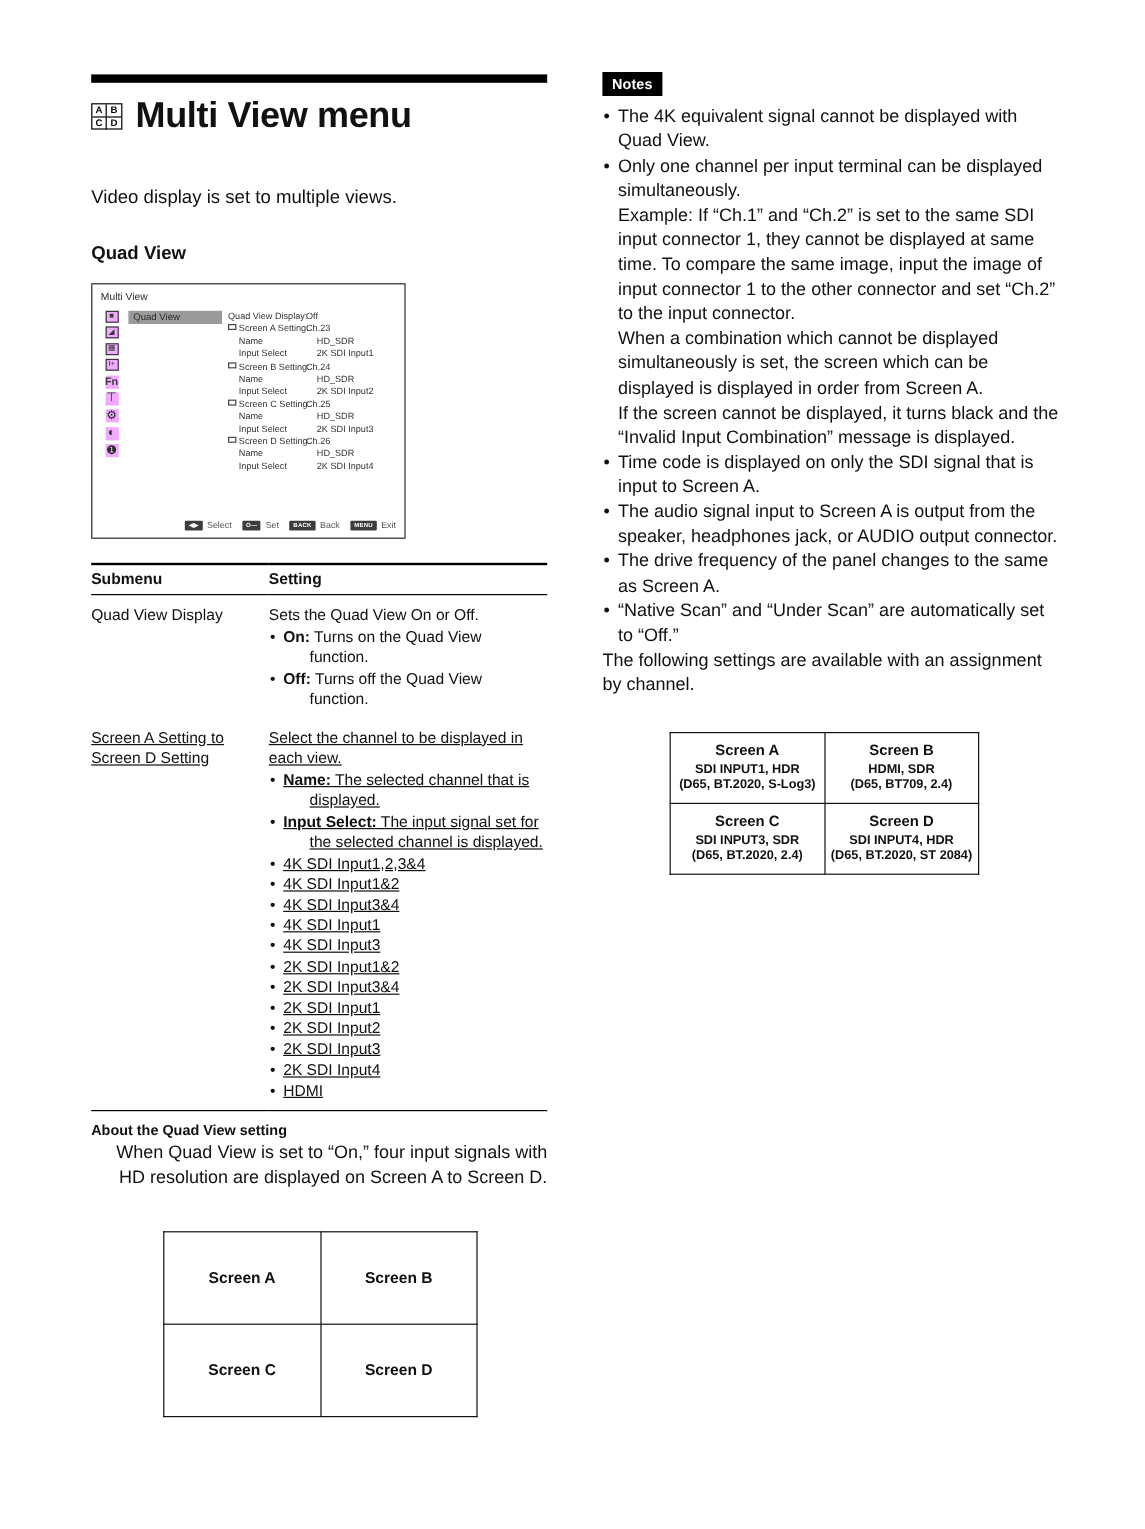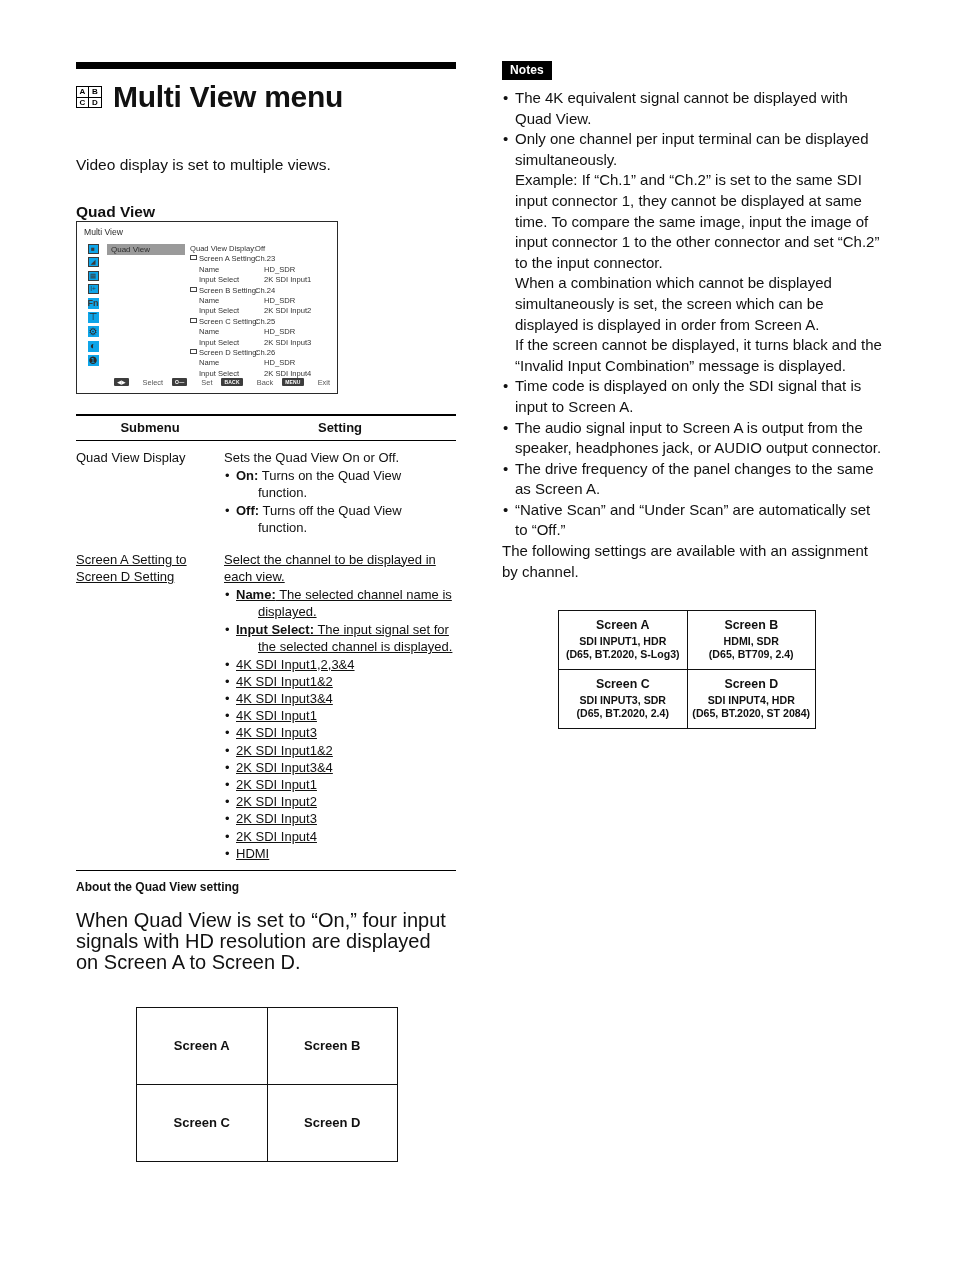--- a/index.html
+++ b/index.html
@@ -87,22 +87,23 @@
   }
 
   h2.section {
     font-size: 15.5px;
     font-weight: bold;
     margin: 28px 0 0 0;
   }
 
   
   .osd {
+    margin-top: 15px;
     width: 262px;
-    height: 173px;
+    height: 213px;
     border: 1.3px solid #2a2a2a;
     background: #ffffff;
     position: relative;
     font-family: "Liberation Sans", sans-serif;
     box-sizing: border-box;
     overflow: hidden;
     text-decoration: underline;
   }
   .osd-title {
     position: absolute;
@@ -121,21 +122,21 @@
   }
   .osd-ic {
     width: 11px; height: 10px;
     border: 1.2px solid #3a3a3a;
     box-sizing: border-box;
     font-size: 6.5px;
     line-height: 8px;
     text-align: center;
     color: #3a3a3a;
     display: flex; align-items: center; justify-content: center;
-    background: #0ea5e9;
+    background: #f0abfc;
   }
   .osd-ic.plain { border: none; font-size: 9px; font-weight: bold; height: 11px; }
   .osd-ic.glyph { border: none; font-size: 10px; height: 11px; color: #2a2a2a; }
 
   .osd-selected {
     position: absolute;
     left: 30px; top: 22px;
     width: 78px; height: 11px;
     background: #9a9a9a;
     color: #2d2d2d;
@@ -168,41 +169,41 @@
     position: absolute;
     left: 0; right: 0; bottom: 6px;
     display: flex;
     justify-content: flex-end;
     padding-right: 7px;
     gap: 9px;
     align-items: center;
     font-size: 7.4px;
     color: #555;
   }
-  .osd-key { display: flex; align-items: flex-start; gap: 14px; }
+  .osd-key { display: flex; align-items: flex-end; gap: 4px; }
   .osd-key b {
     background: #3d3d3d;
     color: #fff;
     font-size: 5px;
     font-weight: bold;
     padding: 1px 3px;
     border-radius: 1px;
     letter-spacing: 0.2px;
     line-height: 6px;
   }
 
   
   table.submenu {
     margin-top: 20px;
     width: 380px;
     border-collapse: collapse;
     font-size: 13px;
   }
   table.submenu thead th {
-    text-align: center;
+    text-align: left;
     font-size: 13px;
     font-weight: bold;
     padding: 4px 0 5px 0;
     border-top: 2.4px solid #000;
     border-bottom: 1.1px solid #000;
   }
   table.submenu thead th.c1 { width: 142px; }
   table.submenu td {
     vertical-align: top;
     padding: 8px 0 6px 0;
@@ -229,23 +230,24 @@
   ul.dots.tight > li { line-height: 17.2px; }
   b.k { font-weight: bold; }
 
   
   h3.about {
     font-size: 12px;
     font-weight: bold;
     margin: 9px 0 0 0;
   }
   p.about-body {
-    font-size: 20px;
+    font-size: 15px;
     line-height: 21px;
-    margin: 16px 0 0 0;
+    margin: 1px 0 0 0;
+    text-align: right;
   }
 
   
   table.screens {
     border-collapse: collapse;
     table-layout: fixed;
   }
   table.screens td {
     border: 1.3px solid #111;
     text-align: center;
@@ -443,21 +445,21 @@
               <li><b class="k">On:</b><span> Turns on the Quad View</span><span class="hang">function.</span></li>
               <li><b class="k">Off:</b><span> Turns off the Quad View</span><span class="hang">function.</span></li>
             </ul>
           </td>
         </tr>
         <tr>
           <td class="c1 ind1">Screen A Setting to Screen D Setting</td>
           <td>
             <div>Select the channel to be displayed in each view.</div>
             <ul class="dots">
-              <li><b class="k">Name:</b><span> The selected channel name is</span><span class="hang">displayed.</span></li>
+              <li><b class="k">Name:</b><span> The selected channel that is</span><span class="hang">displayed.</span></li>
               <li><b class="k">Input Select:</b><span> The input signal set for</span><span class="hang">the selected channel is displayed.</span></li>
             </ul>
             <ul class="dots tight">
               <li>4K SDI Input1,2,3&amp;4</li>
               <li>4K SDI Input1&amp;2</li>
               <li>4K SDI Input3&amp;4</li>
               <li>4K SDI Input1</li>
               <li>4K SDI Input3</li>
               <li>2K SDI Input1&amp;2</li>
               <li>2K SDI Input3&amp;4</li>

